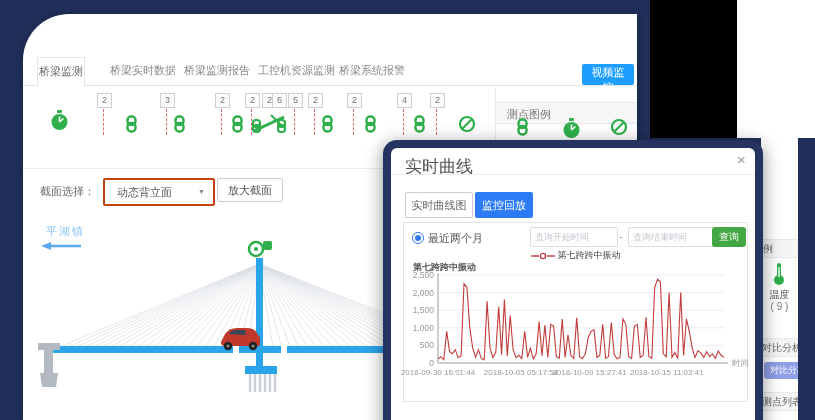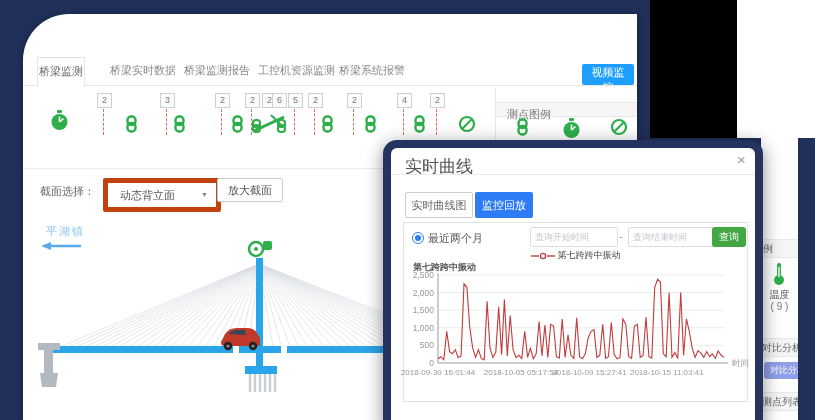--- a/index.html
+++ b/index.html
@@ -17,31 +17,31 @@
        padding:0 1px;cursor:pointer;white-space:nowrap;}
   .tab.active{border:1px solid #e4e4e4;border-bottom:1px solid #fff;background:#fff;color:#6b6b6b;height:28px;}
   
   .badge{position:absolute;top:79px;width:13px;height:13px;background:#fbfbfb;border:1px solid #cfcfcf;
          font-size:9px;line-height:13px;text-align:center;color:#777;}
   .dash{position:absolute;top:95px;height:26px;width:0;border-left:1px dashed #e06a6a;}
   .s-icon{position:absolute;}
   
   #section-divider{left:0;top:154px;width:614px;border-top:1px solid #ececec;}
   #section-label{left:17px;top:170px;font-size:11px;color:#666;}
-  #section-select{left:80px;top:164px;width:96px;height:24px;border:5px solid #c2410c;border-radius:2px;
+  #section-select{left:80px;top:164px;width:96px;height:24px;border:2px solid #c2410c;border-radius:2px;
                   font-size:11px;color:#555;line-height:24px;padding-left:12px;cursor:pointer;background:#fff;}
   #section-caret{position:absolute;right:8px;top:0;font-size:7px;color:#888;line-height:24px;}
   #zoom-btn{left:194px;top:164px;width:66px;height:24px;background:#fff;border:1px solid #ccc;border-radius:2px;
             font-size:11px;color:#555;cursor:pointer;}
   
   #bridge-box{left:0;top:204px;width:368px;height:202px;overflow:hidden;}
   #side-label{left:23px;top:6px;font-size:11px;color:#84c0f5;letter-spacing:2px;}
   
   #legend-panel{left:472px;top:74px;width:142px;height:332px;border-left:1px solid #e8e8e8;}
-  #legend-header{left:0;top:14px;width:141px;height:15px;background:#f6f6f6;border-top:1px solid #e8e8e8;
+  #legend-header{left:0;top:14px;width:141px;height:22px;background:#f6f6f6;border-top:1px solid #e8e8e8;
                  border-bottom:1px solid #e8e8e8;font-size:11px;color:#777;line-height:22px;padding-left:11px;box-sizing:border-box;}
   
   #black-region{left:650px;top:0;width:87px;height:138px;background:#000;}
   #bg-strip-top{left:737px;top:0;width:78px;height:138px;background:#fff;}
   #side-sliver{left:761px;top:138px;width:37px;height:282px;background:#fff;overflow:hidden;}
   .sliver-strip{position:absolute;left:0;width:37px;height:17px;background:#f5f5f5;border-top:1px solid #e9e9e9;
                 border-bottom:1px solid #e9e9e9;font-size:10px;color:#666;line-height:17px;white-space:nowrap;overflow:hidden;}
   
   #modal{left:383px;top:140px;width:380px;height:296px;background:#24335f;border-radius:14px;
          box-shadow:0 4px 18px rgba(0,0,0,.45);}

